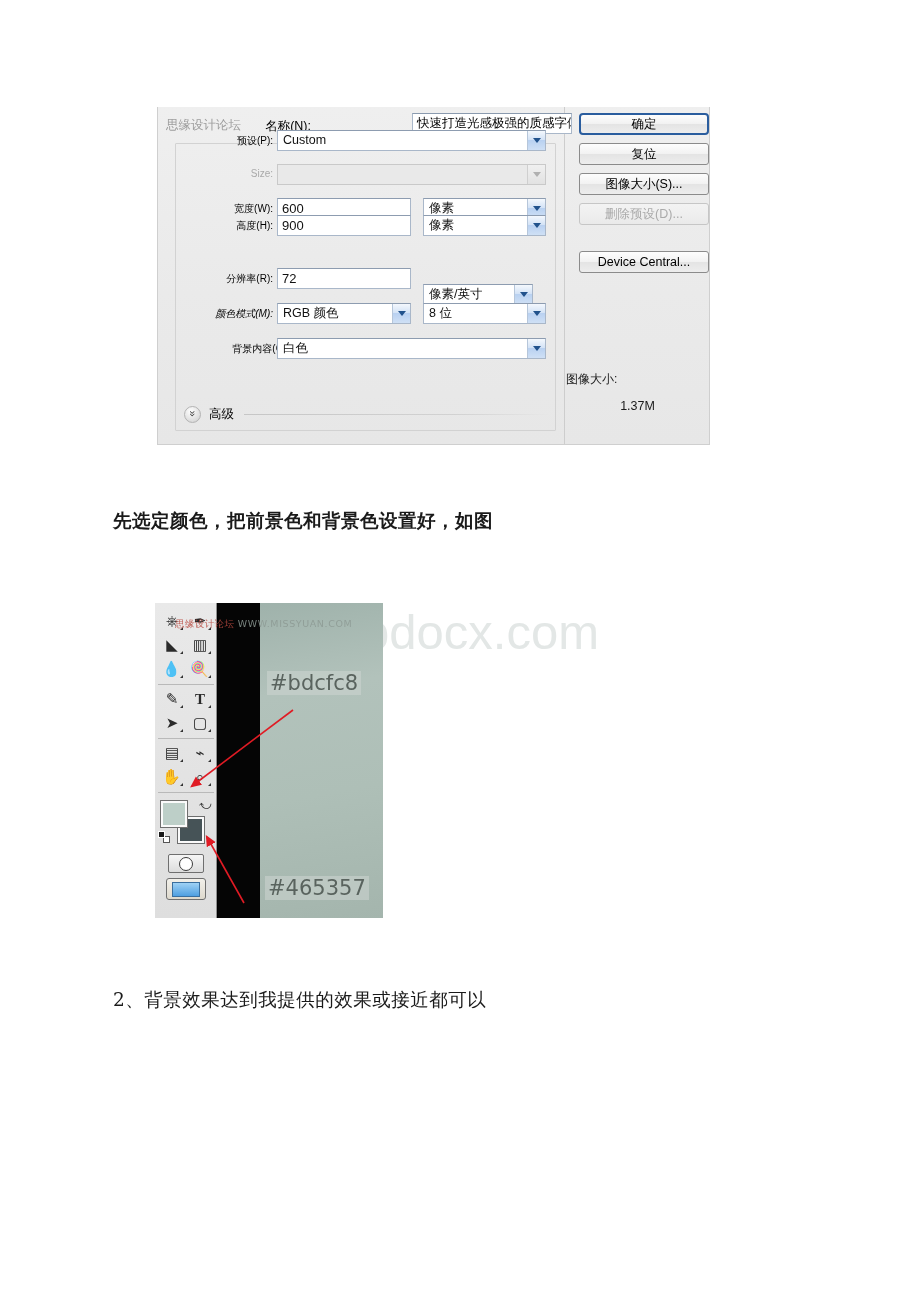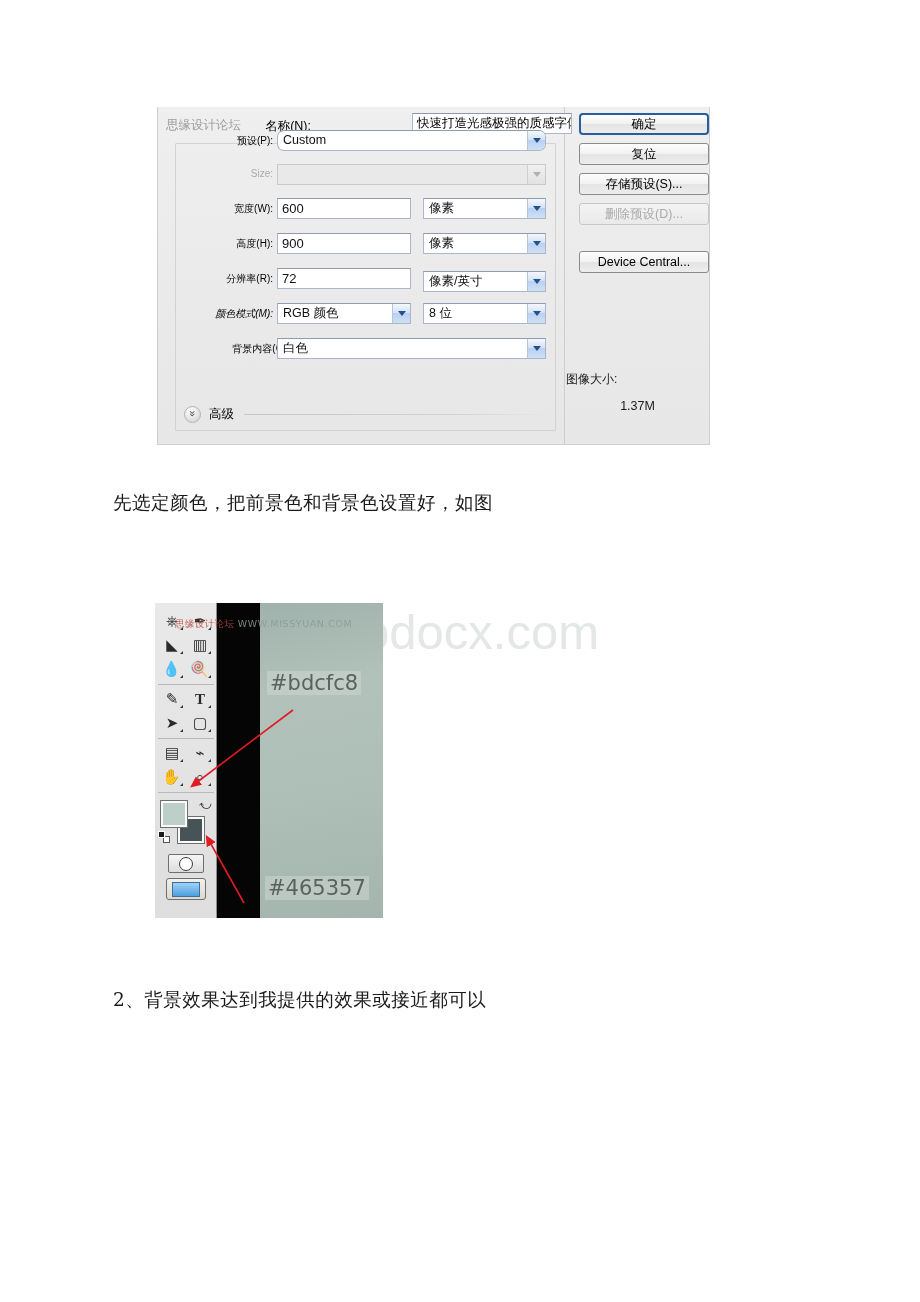--- a/index.html
+++ b/index.html
@@ -144,21 +144,21 @@
     pointer-events:none;
   }
 
   
   .para {
     position:absolute;
     font-family:"DejaVu Serif","Liberation Serif",serif;
     font-size:18.5px; color:#1a1a1a; letter-spacing:0.5px;
     white-space:nowrap;
   }
-  #para1 { left:113px; top:490px; }
+  #para1 { left:113px; top:508px;font-weight:bold; }
   #para2 { left:113px; top:987px; }
 
   
   .ps-shot {
     position:absolute; left:155px; top:603px; width:228px; height:315px;
     overflow:hidden; background:#000;
   }
   .ps-toolbar {
     position:absolute; left:0; top:0; width:62px; height:100%;
     background: linear-gradient(to bottom,#e9e9e9,#dedede);
@@ -268,21 +268,21 @@
 
     <div class="name-row">
       <span class="lbl name-label">名称(N):</span>
       <div class="name-input">快速打造光感极强的质感字体</div>
     </div>
 
     <div class="groupbox">
 
       <div class="frow" style="top:-14px; left:0; width:100%;">
         <span class="flabel" style="right:282px;">预设(P):</span>
-        <div class="combo" style="position:absolute; left:101px; top:0; width:269px;border-radius:7px;">
+        <div class="combo" style="position:absolute; left:101px; top:0; width:269px;">
           <span>Custom</span>
           <span class="arrow"></span>
         </div>
       </div>
 
       <div class="frow" style="top:20px; left:0; width:100%;">
         <span class="flabel" style="right:282px; color:#a9a9a9;">Size:</span>
         <div class="combo disabled" style="position:absolute; left:101px; top:0; width:269px;">
           <span></span>
           <span class="arrow"></span>
@@ -291,33 +291,33 @@
 
       <div class="frow" style="top:54px; left:0; width:100%;">
         <span class="flabel" style="right:282px;">宽度(W):</span>
         <div class="txtfield" style="position:absolute; left:101px; top:0; width:134px;">600</div>
         <div class="combo" style="position:absolute; left:247px; top:0; width:123px;">
           <span>像素</span>
           <span class="arrow"></span>
         </div>
       </div>
 
-      <div class="frow" style="top:89px; left:0; width:100%;">
+      <div class="frow" style="top:71px; left:0; width:100%;">
         <span class="flabel" style="right:282px;">高度(H):</span>
         <div class="txtfield" style="position:absolute; left:101px; top:0; width:134px;">900</div>
         <div class="combo" style="position:absolute; left:247px; top:0; width:123px;">
           <span>像素</span>
           <span class="arrow"></span>
         </div>
       </div>
 
       <div class="frow" style="top:124px; left:0; width:100%;">
         <span class="flabel" style="right:282px;">分辨率(R):</span>
         <div class="txtfield" style="position:absolute; left:101px; top:0; width:134px;">72</div>
-        <div class="combo" style="position:absolute; left:247px; top:3px; width:123px;">
+        <div class="combo" style="position:absolute; left:247px; top:16px; width:110px;">
           <span>像素/英寸</span>
           <span class="arrow"></span>
         </div>
       </div>
 
       <div class="frow" style="top:159px; left:0; width:100%;">
         <span class="flabel" style="right:282px;font-style:italic;">颜色模式(M):</span>
         <div class="combo" style="position:absolute; left:101px; top:0; width:134px;">
           <span>RGB 颜色</span>
           <span class="arrow"></span>
@@ -344,21 +344,21 @@
       <span class="adv-rule"></span>
     </div>
 
     <div class="dlg-watermark">思缘设计论坛</div>
 
   </div>
 
   <div class="dlg-right">
     <div class="btn default" style="top:6px;">确定</div>
     <div class="btn" style="top:36px;">复位</div>
-    <div class="btn" style="top:66px;">存储预设(S)...</div>
+    <div class="btn" style="top:66px;">图像大小(S)...</div>
     <div class="btn disabled" style="top:96px;">删除预设(D)...</div>
     <div class="btn" style="top:144px;">Device Central...</div>
 
     <div class="imgsize-title">图像大小:</div>
     <div class="imgsize-value">1.37M</div>
   </div>
 
 </div>
 
 <div class="para" id="para1">先选定颜色，把前景色和背景色设置好，如图</div>

